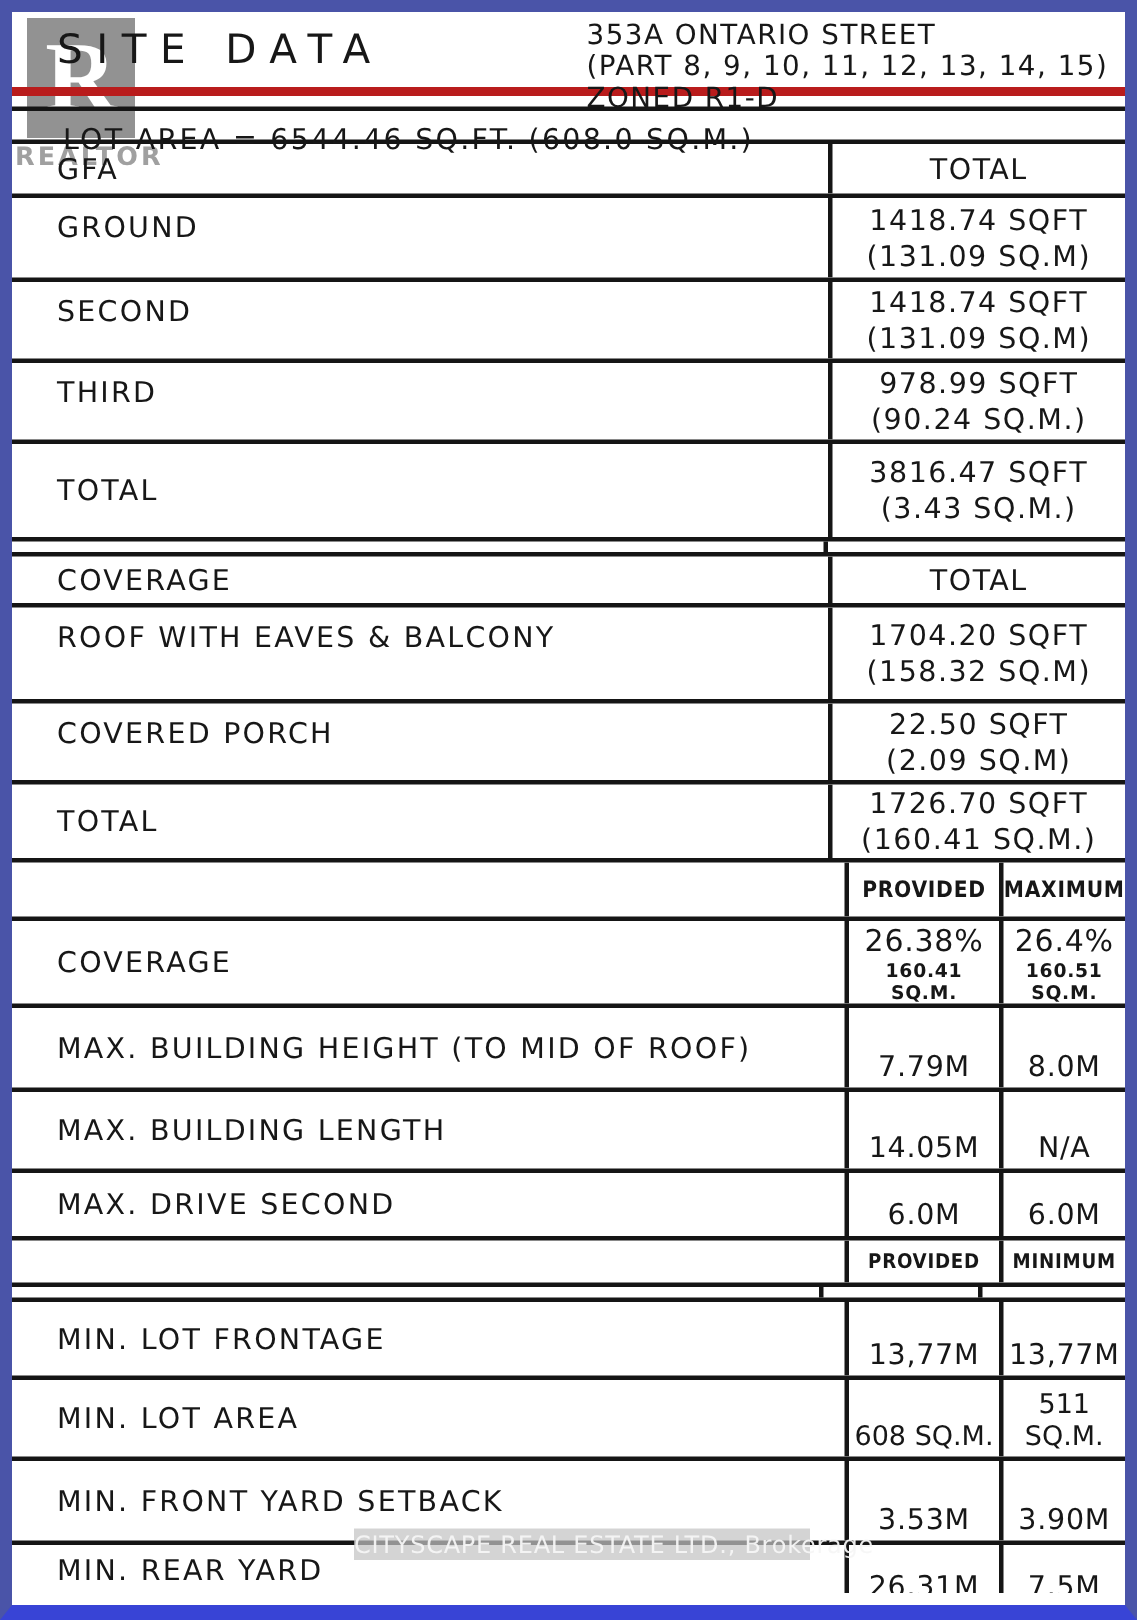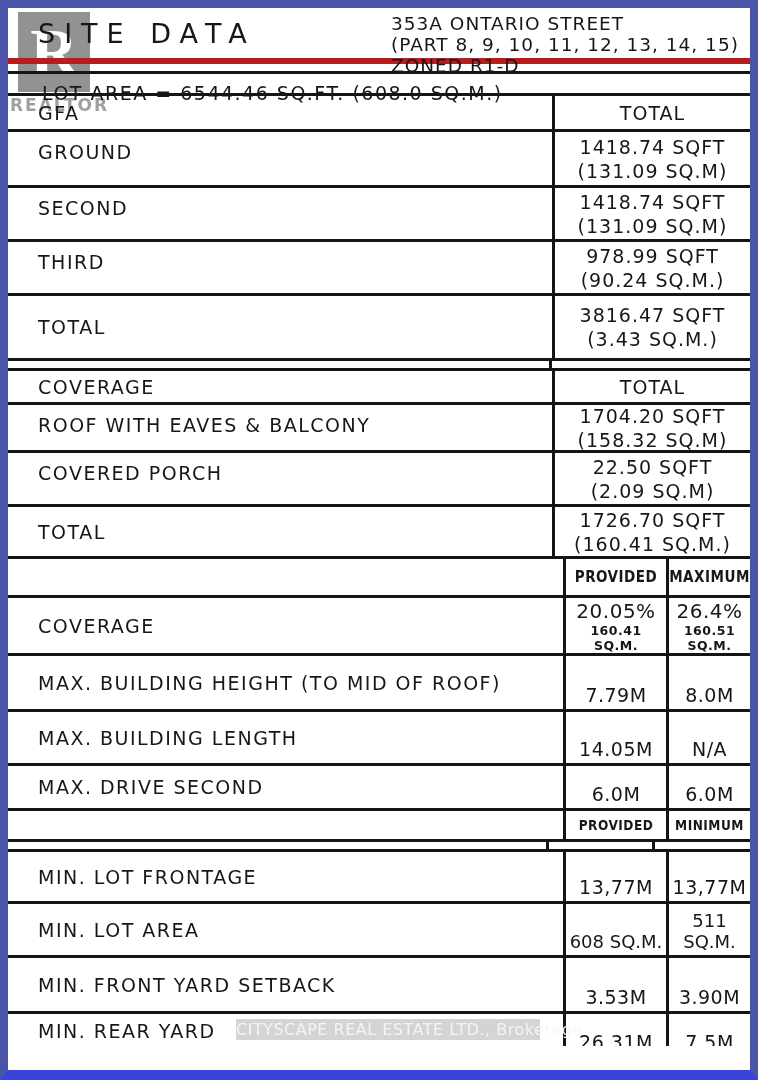--- a/index.html
+++ b/index.html
@@ -165,21 +165,21 @@
 
     <div class="sep">
         <div class="fill"></div>
         <div class="s1"></div>
       </div>
 
     <div class="row" style="height:34px">
       <div class="cell lbl">COVERAGE</div>
       <div class="cell val">TOTAL</div>
     </div>
-    <div class="row" style="height:48px">
+    <div class="row" style="height:64px">
       <div class="cell lbl top">ROOF WITH EAVES &amp; BALCONY</div>
       <div class="cell val">
         <div>1704.20 SQFT</div>
         <div>(158.32 SQ.M)</div>
       </div>
     </div>
     <div class="row" style="height:54px">
       <div class="cell lbl top">COVERED PORCH</div>
       <div class="cell val">
         <div>22.50 SQFT</div>
@@ -195,21 +195,21 @@
     </div>
 
     <div class="row" style="height:39px">
       <div class="cell lbl"></div>
       <div class="cell colp center hdr-small">PROVIDED</div>
       <div class="cell colm center hdr-small">MAXIMUM</div>
     </div>
     <div class="row" style="height:58px">
       <div class="cell lbl">COVERAGE</div>
       <div class="cell colp center">
-        <div class="big">20.05%</div>
+        <div class="big">26.38%</div>
         <div class="sub">160.41 SQ.M.</div>
       </div>
       <div class="cell colm center">
         <div class="big">26.4%</div>
         <div class="sub">160.51 SQ.M.</div>
       </div>
     </div>
     <div class="row" style="height:56px">
       <div class="cell lbl">MAX. BUILDING HEIGHT (TO MID OF ROOF)</div>
       <div class="cell colp">7.79M</div>

